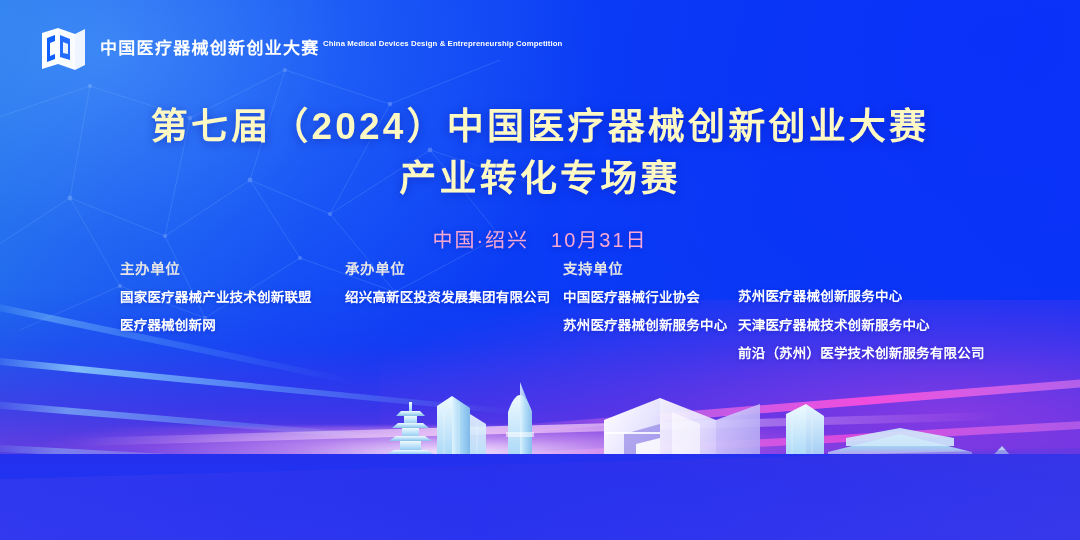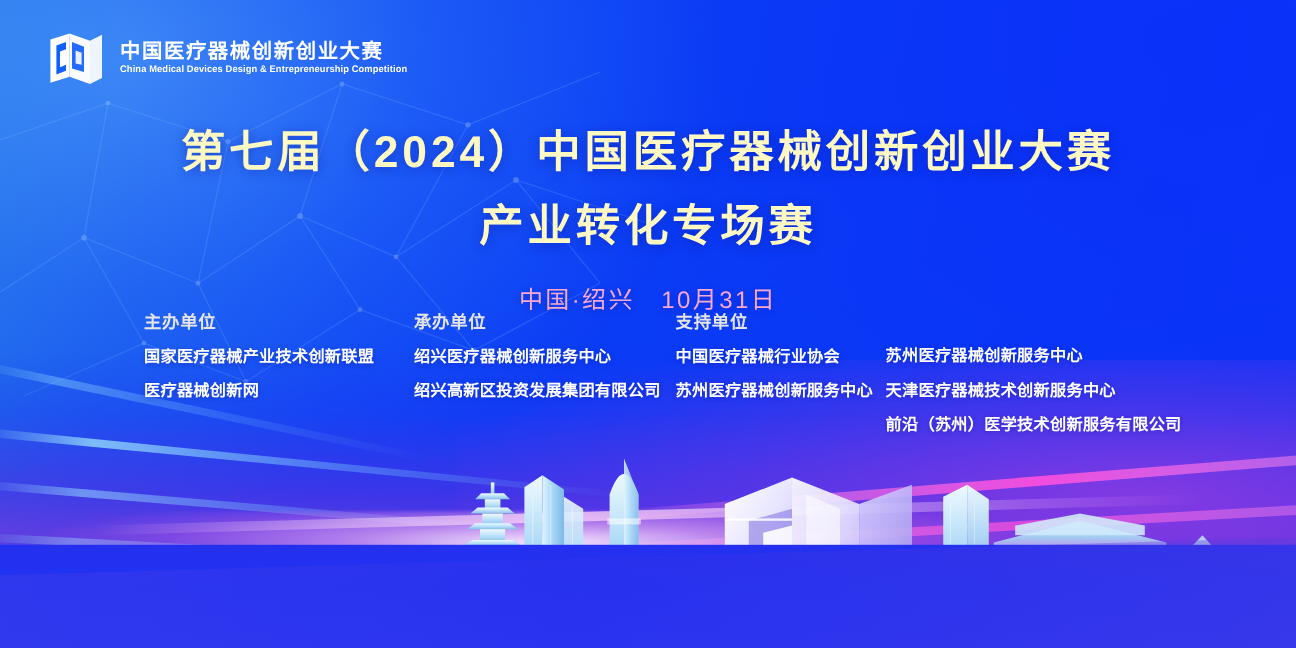--- a/index.html
+++ b/index.html
@@ -53,38 +53,38 @@
   }
   .floor-wedge{
     position:absolute;left:0;bottom:0;width:100%;height:92px;
     background:linear-gradient(98deg,rgba(60,60,235,.55) 0%,rgba(52,48,232,.35) 45%,rgba(90,60,220,.35) 100%);
     clip-path:polygon(0 34%,100% 0,100% 100%,0 100%);
   }
 
   
   .logo-block{position:absolute;left:38px;top:24px;display:flex;align-items:center;gap:12px;}
   .logo-mark{width:50px;height:48px;flex:0 0 auto;}
-  .logo-text{display:flex;flex-direction:column;gap:3px;}
+  .logo-text{display:flex;flex-direction:row;gap:3px;}
   .logo-cn{
     font-size:17px;font-weight:700;color:#ffffff;letter-spacing:1.3px;
     line-height:1;white-space:nowrap;
   }
   .logo-en{
     font-size:8px;font-weight:700;color:#ffffff;letter-spacing:.1px;
     line-height:1;white-space:nowrap;transform:scaleX(.97);transform-origin:left center;
   }
 
   
   .title-wrap{position:absolute;left:0;right:0;top:104px;text-align:center;}
   .title-1,.title-2{
     color:#fef9c3;font-weight:700;line-height:1.24;white-space:nowrap;
     text-shadow:0 2px 10px rgba(10,20,160,.45);
   }
   .title-1{font-size:37px;letter-spacing:3.2px;}
-  .title-2{font-size:37px;letter-spacing:3.2px;margin-top:16px;}
+  .title-2{font-size:37px;letter-spacing:3.2px;margin-top:6px;}
   .subtitle{
     margin-top:22px;color:#f9a8d4;font-size:20px;font-weight:400;
     letter-spacing:2px;white-space:nowrap;
     text-shadow:0 1px 6px rgba(10,20,160,.4);
   }
 
   
   .orgs{
     position:absolute;top:262px;left:120px;width:880px;
     display:flex;align-items:flex-start;
@@ -340,21 +340,20 @@
   <div class="orgs">
 
     <div class="org-col c1">
       <div class="org-head">主办单位</div>
       <div class="org-item">国家医疗器械产业技术创新联盟</div>
       <div class="org-item">医疗器械创新网</div>
     </div>
 
     <div class="org-col c2">
       <div class="org-head">承办单位</div>
-      <div class="org-item">绍兴医疗器械创新服务中心</div>
       <div class="org-item">绍兴高新区投资发展集团有限公司</div>
     </div>
 
     <div class="org-col c3">
       <div class="org-head">支持单位</div>
       <div class="org-item">中国医疗器械行业协会</div>
       <div class="org-item">苏州医疗器械创新服务中心</div>
     </div>
 
     <div class="org-col c4">

